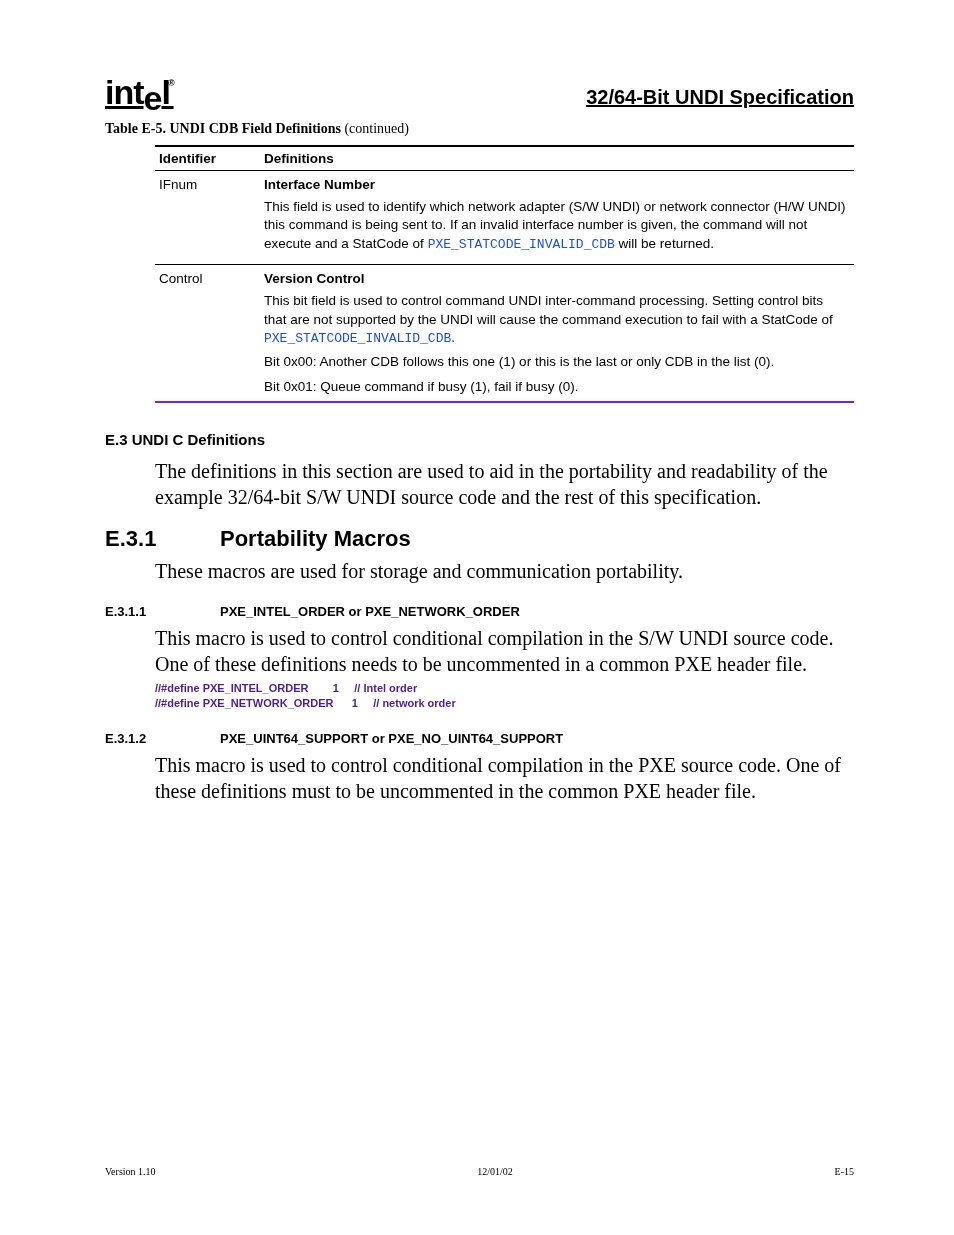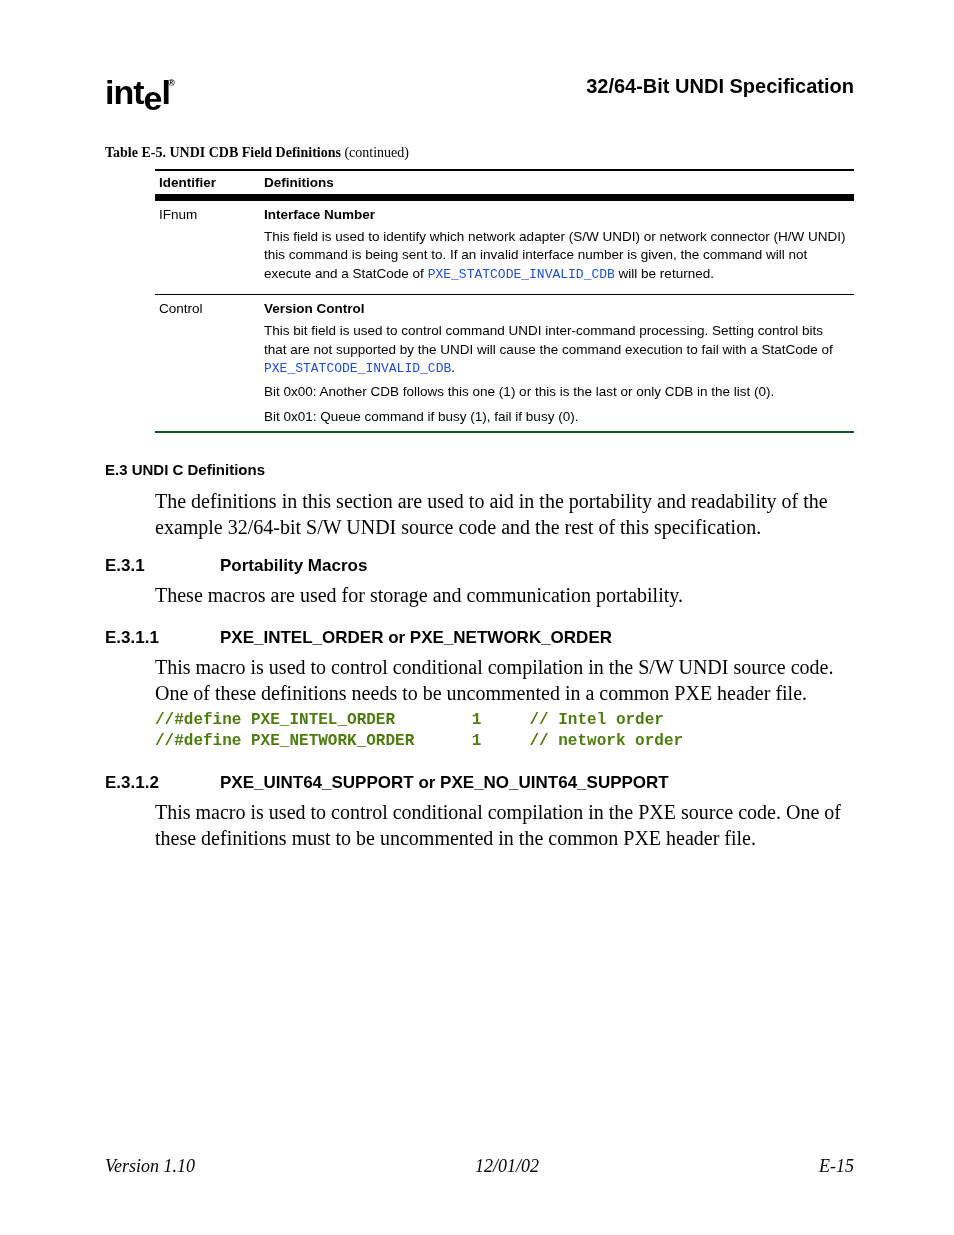--- a/index.html
+++ b/index.html
@@ -14,22 +14,23 @@
   .page {
     width: 954px;
     height: 1235px;
     position: relative;
     padding: 75px 100px 50px 105px;
     box-sizing: border-box;
   }
   .header-row {
     display: flex;
     justify-content: space-between;
-    align-items: flex-start;
-    margin-bottom: 36px;
+    align-items: flex-end;
+    margin-bottom: 12px;
+    text-decoration: underline;
   }
   .logo {
     font-family: Arial, Helvetica, sans-serif;
     font-weight: bold;
     font-size: 34px;
     letter-spacing: -1px;
     line-height: 1;
   }
   .logo .dropsup {
     position: relative;
@@ -58,32 +59,32 @@
     width: 100%;
     border-collapse: collapse;
     font-family: Arial, Helvetica, sans-serif;
     font-size: 13.5px;
     margin-bottom: 28px;
     margin-left: 50px;
     width: calc(100% - 50px);
   }
   table.cdb th {
     border-top: 2px solid #000;
-    border-bottom: 7px solid #000000;
+    border-bottom: 1px solid #000000;
     text-align: left;
     padding: 4px 6px 4px 4px;
     font-weight: bold;
   }
   table.cdb td {
     border-top: 1px solid #000;
     padding: 5px 6px 5px 4px;
     vertical-align: top;
     line-height: 1.35;
   }
-  table.cdb tr.lastrow td { border-bottom: 2px solid #14532d; }
+  table.cdb tr.lastrow td { border-bottom: 2px solid #6d28d9; }
   table.cdb td.identcol { width: 95px; }
   .desc-bold { font-weight: bold; display:block; margin-bottom:4px;}
   .desc-para { margin-bottom: 6px; }
   .code-const {
     font-family: "Courier New", Courier, monospace;
     color: #1d4ed8;
     font-size: 13px;
   }
   h2.section {
     font-family: Arial, Helvetica, sans-serif;
@@ -93,51 +94,50 @@
   }
   .body-text {
     font-family: Liberation Serif, serif;
     font-size: 20px;
     line-height: 1.3;
     margin-left: 50px;
     margin-bottom: 16px;
   }
   h3.subsection {
     font-family: Arial, Helvetica, sans-serif;
-    font-size: 17px;
+    font-size: 22px;
     font-weight: bold;
     margin: 12px 0 6px 0;
   }
   h3.subsection .num { display:inline-block; width:115px; }
   h4.subsub {
     font-family: Arial, Helvetica, sans-serif;
-    font-size: 17px;
+    font-size: 13px;
     font-weight: bold;
     margin: 20px 0 6px 0;
   }
   h4.subsub .num { display:inline-block; width:115px; }
   pre.code {
-    font-family: Liberation Mono, monospace;
-    font-weight: bold;
-    color: #4d7c0f;
-    font-size: 16px;
+    font-family: Liberation Sans, sans-serif;
+    font-weight: bold;
+    color: #4c1d95;
+    font-size: 11px;
     margin: 4px 0 4px 50px;
     white-space: pre;
     line-height: 1.35;
   }
   .footer {
     position: absolute;
     bottom: 58px;
     left: 105px;
     right: 100px;
     display: flex;
     justify-content: space-between;
     font-family: "Times New Roman", Times, serif;
-    font-size: 18px;
-    font-style: italic;
+    font-size: 10px;
   }
 </style>
 </head>
 <body>
 
 <div class="page">
 
   <div class="header-row">
     <div class="logo">
       int<span class="dropsup">e</span>l<span class="reg">®</span>

